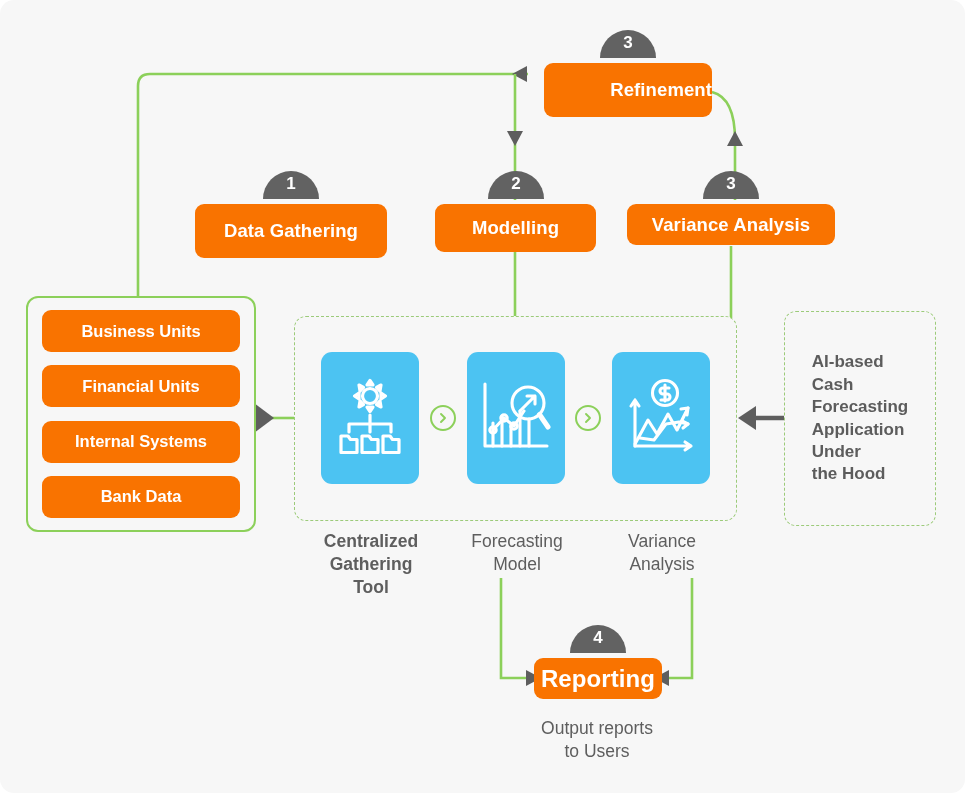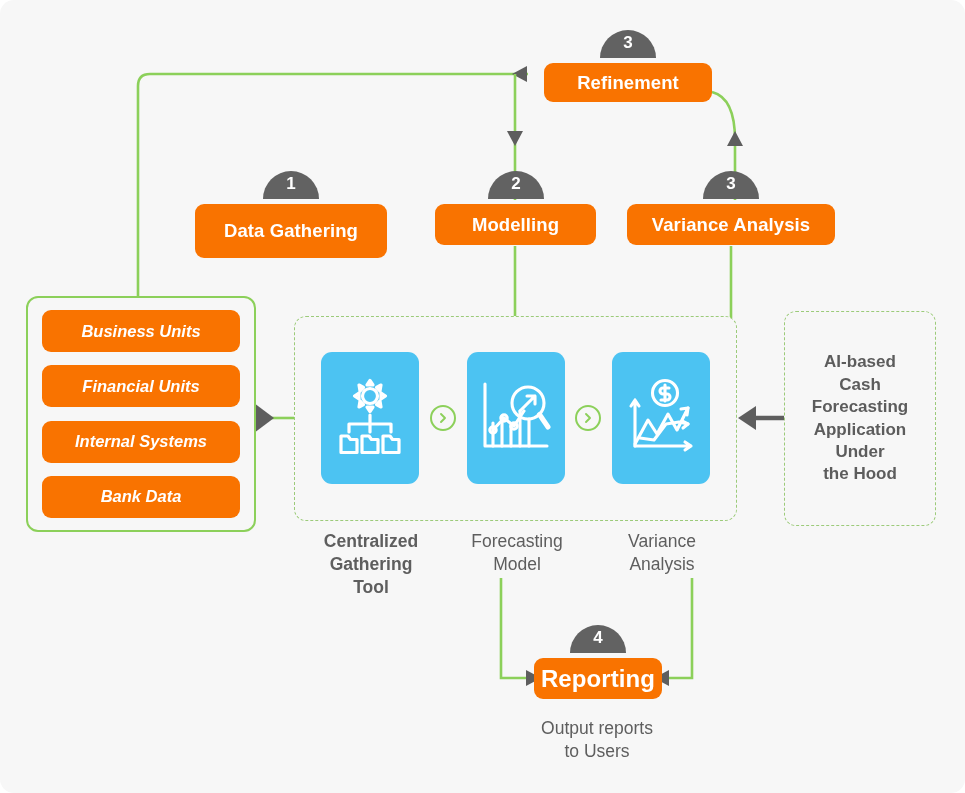--- a/index.html
+++ b/index.html
@@ -48,37 +48,37 @@
     background: #f7f7f7;
     padding: 12px 14px;
     display: flex; flex-direction: column; justify-content: space-between;
     z-index: 6;
   }
   #sources .src {
     height: 42px;
     background: #f97300;
     border-radius: 9px;
     color: #fff; font-weight: bold; font-size: 16.5px;
-    display: flex; align-items: center; justify-content: center; font-style: italic;
+    display: flex; align-items: center; justify-content: center;
   }
 
   
   .dashbox {
     position: absolute;
     border: 1.8px dashed #9ccb7a;
     border-radius: 12px;
     background: #f7f7f7;
     z-index: 3;
   }
   #engine-box { left: 294px; top: 316px; width: 443px; height: 205px; }
   #hood-box   { left: 784px; top: 311px; width: 152px; height: 215px;
                 display: flex; align-items: center; justify-content: center; }
   #hood-box .hood-text {
     color: #5c5c5c; font-weight: bold; font-size: 17px;
-    line-height: 1.32; text-align: center; white-space: pre-line;
+    line-height: 1.32; text-align: left; white-space: pre-line;
   }
 
   
   .card {
     position: absolute;
     width: 98px; height: 132px;
     background: #4cc3f2;
     border-radius: 11px;
     display: flex; align-items: center; justify-content: center;
     z-index: 5;
@@ -154,37 +154,37 @@
     <polygon class="gtri" points="526,670 526,686 541,678"></polygon>
 
     <path class="gw" d="M692,578 L692,678 L665,678"></path>
     <polygon class="gtri" points="669,670 669,686 654,678"></polygon>
   </svg>
 
   <div class="badge" style="left:600px; top:30px; width:56px; height:28px;
               border-radius:28px 28px 0 0; font-size:17px; padding-top:4px;">
     <span>3</span>
   </div>
-  <div class="pill" style="left:544px; top:63px; width:168px; height:39px; font-size:18.5px;">
+  <div class="pill" style="left:544px; top:63px; width:168px; height:54px; font-size:18.5px;justify-content:flex-end;">
     <span>Refinement</span>
   </div>
 
   <div class="badge" style="left:263px; top:171px; width:56px; height:28px;
               border-radius:28px 28px 0 0; font-size:17px; padding-top:4px;">
     <span>1</span>
   </div>
   <div class="pill" style="left:195px; top:204px; width:192px; height:54px; font-size:18.5px;">
     <span>Data Gathering</span>
   </div>
 
   <div class="badge" style="left:488px; top:171px; width:56px; height:28px;
               border-radius:28px 28px 0 0; font-size:17px; padding-top:4px;">
     <span>2</span>
   </div>
-  <div class="pill" style="left:435px; top:204px; width:161px; height:41px; font-size:18.5px;">
+  <div class="pill" style="left:435px; top:204px; width:161px; height:48px; font-size:18.5px;">
     <span>Modelling</span>
   </div>
 
   <div class="badge" style="left:703px; top:171px; width:56px; height:28px;
               border-radius:28px 28px 0 0; font-size:17px; padding-top:4px;">
     <span>3</span>
   </div>
   <div class="pill" style="left:627px; top:204px; width:208px; height:41px; font-size:18.5px;">
     <span>Variance Analysis</span>
   </div>

